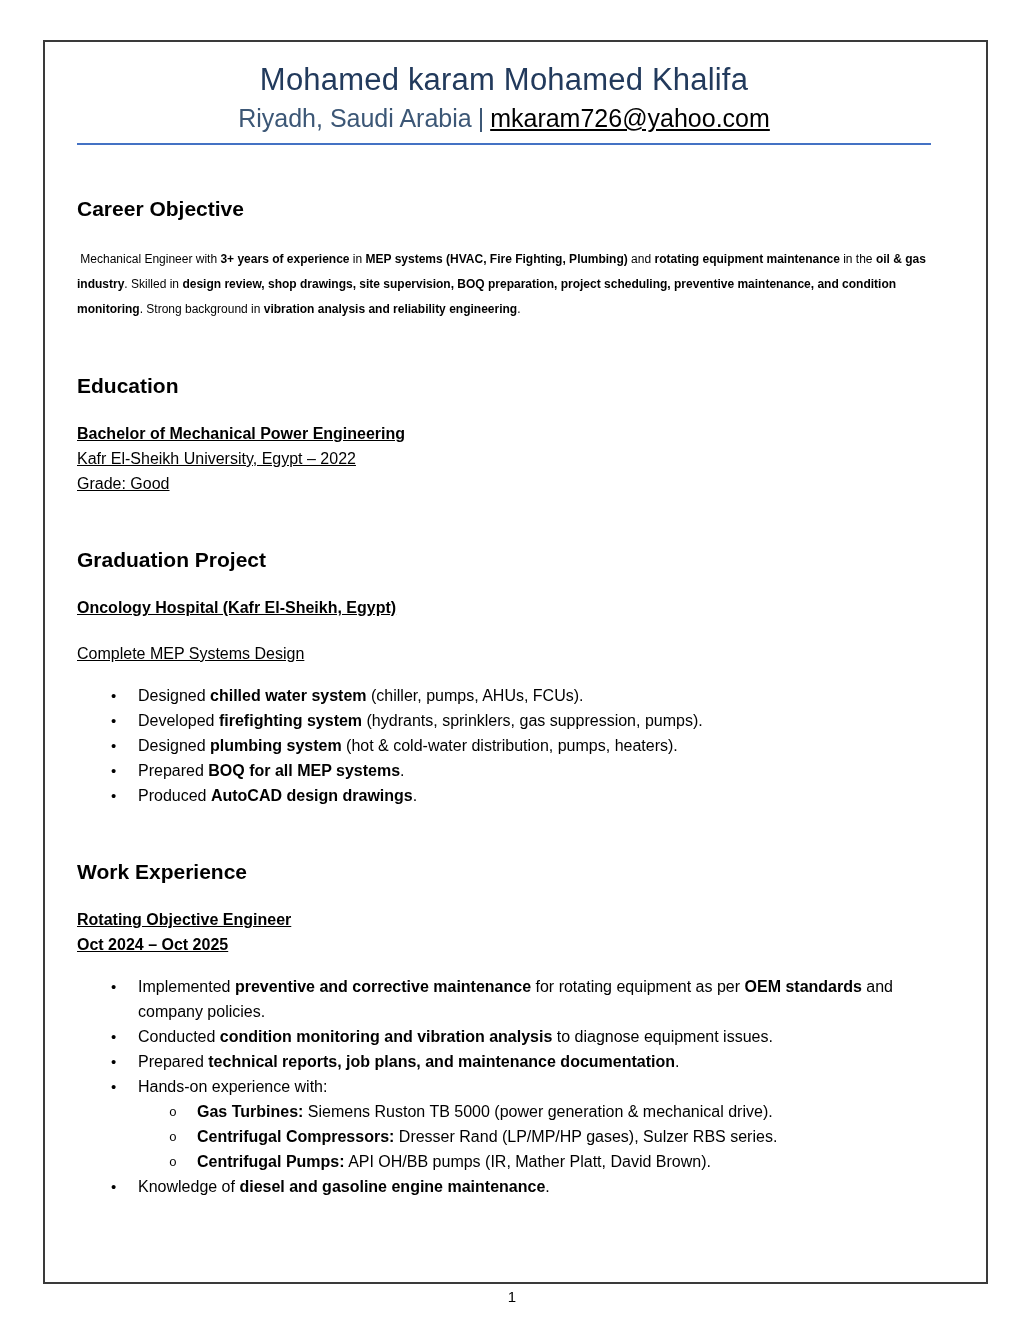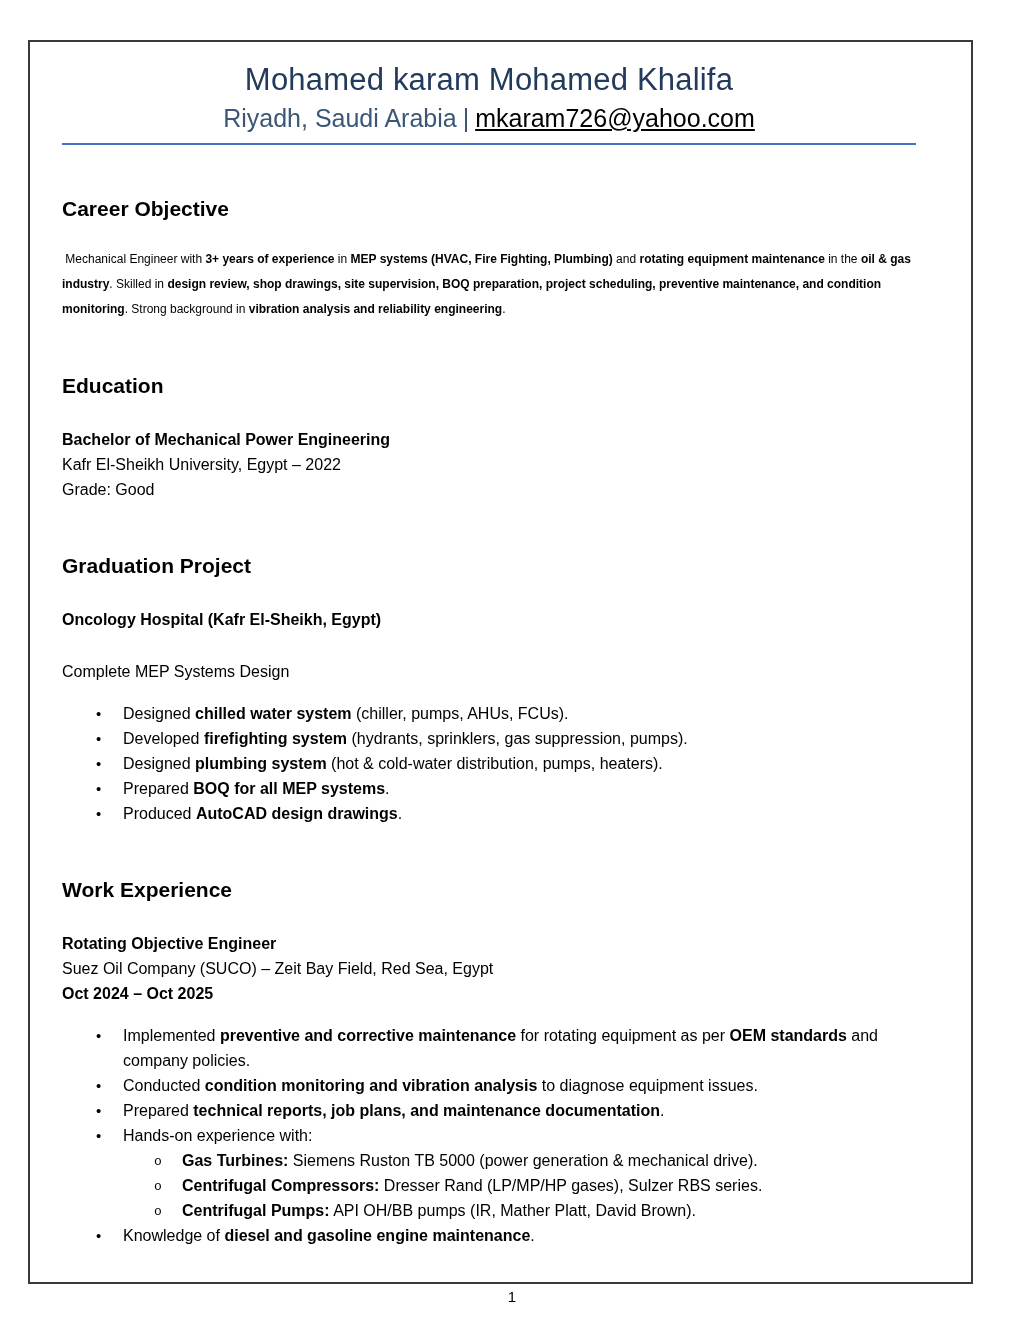--- a/index.html
+++ b/index.html
@@ -7,21 +7,21 @@
   html, body { background:#ffffff; }
   body {
     width:1024px; height:1325px;
     font-family:"Liberation Sans","DejaVu Sans",sans-serif;
     color:#000000;
     position:relative;
   }
   .sheet { position:relative; width:1024px; height:1325px; background:#ffffff; overflow:hidden; }
 
   .frame {
-    position:absolute; left:28px; top:40px;
+    position:absolute; left:43px; top:40px;
     width:945px; height:1244px;
     border:2px solid #3a3a3a;
     background:#ffffff;
     padding:0 55px 0 32px;
   }
 
   
   .doc-header { text-align:center; padding-top:18px; }
   .name {
     font-size:31px; font-weight:400; line-height:40px;
@@ -34,21 +34,21 @@
   .sub .sep { margin:0 6px; }
   .email { color:#000000; text-decoration:underline; cursor:pointer; }
   .rule {
     margin-top:6px; border:none; height:0;
     border-top:2px solid #4472c4;
   }
 
   
   .h2 { font-size:21px; font-weight:700; line-height:28px; color:#000; margin-top:50px; }
   .para { margin-top:24px; font-size:12px; line-height:25px; }
-  .block { margin-top:27px; font-size:16px; line-height:25px; }
+  .block { margin-top:21px; font-size:16px; line-height:25px;text-decoration:underline; }
   .bold { font-weight:700; }
   .runs { white-space:pre-wrap; }
   .b { font-weight:700; }
 
   
   .bullets { margin-top:17px; font-size:16px; }
   .li { position:relative; line-height:25px; }
   .li .marker { position:absolute; top:0; }
   .li.l1 { padding-left:61px; }
   .li.l1 .marker { left:34px; font-size:15px; }
@@ -115,21 +115,20 @@
           <span class="marker">•</span>
           <span class="runs"><span>Produced </span><span class="b">AutoCAD design drawings</span><span>.</span></span>
         </div>
       </div>
     </section>
 
     <section>
       <h2 class="h2">Work Experience</h2>
       <div class="block">
         <div class="bold">Rotating Objective Engineer</div>
-        <div>Suez Oil Company (SUCO) – Zeit Bay Field, Red Sea, Egypt</div>
         <div class="bold">Oct 2024 – Oct 2025</div>
       </div>
 
       <div class="bullets">
         <div class="li l1">
           <span class="marker">•</span>
           <span class="runs"><span>Implemented </span><span class="b">preventive and corrective maintenance</span><span> for rotating equipment as per </span><span class="b">OEM standards</span><span> and company policies.</span></span>
         </div>
         <div class="li l1">
           <span class="marker">•</span>

